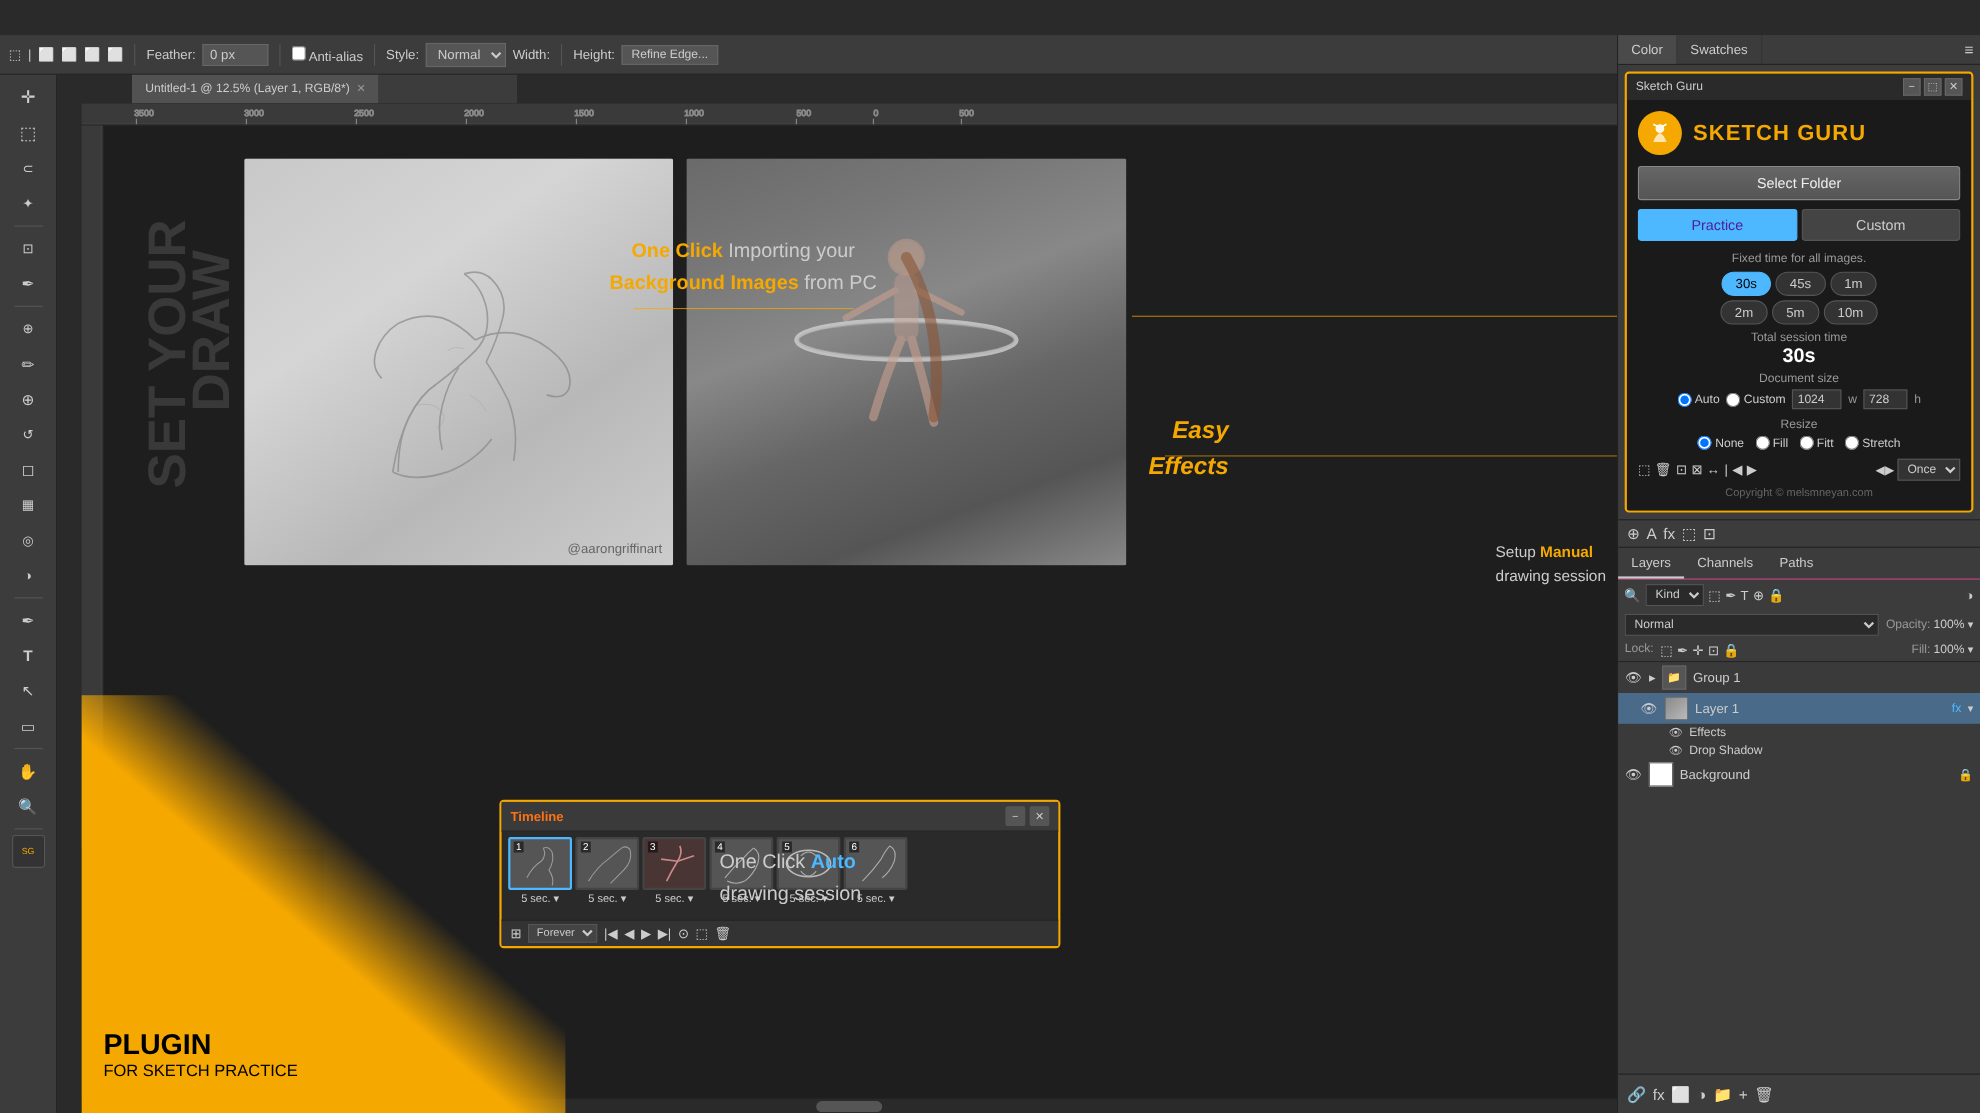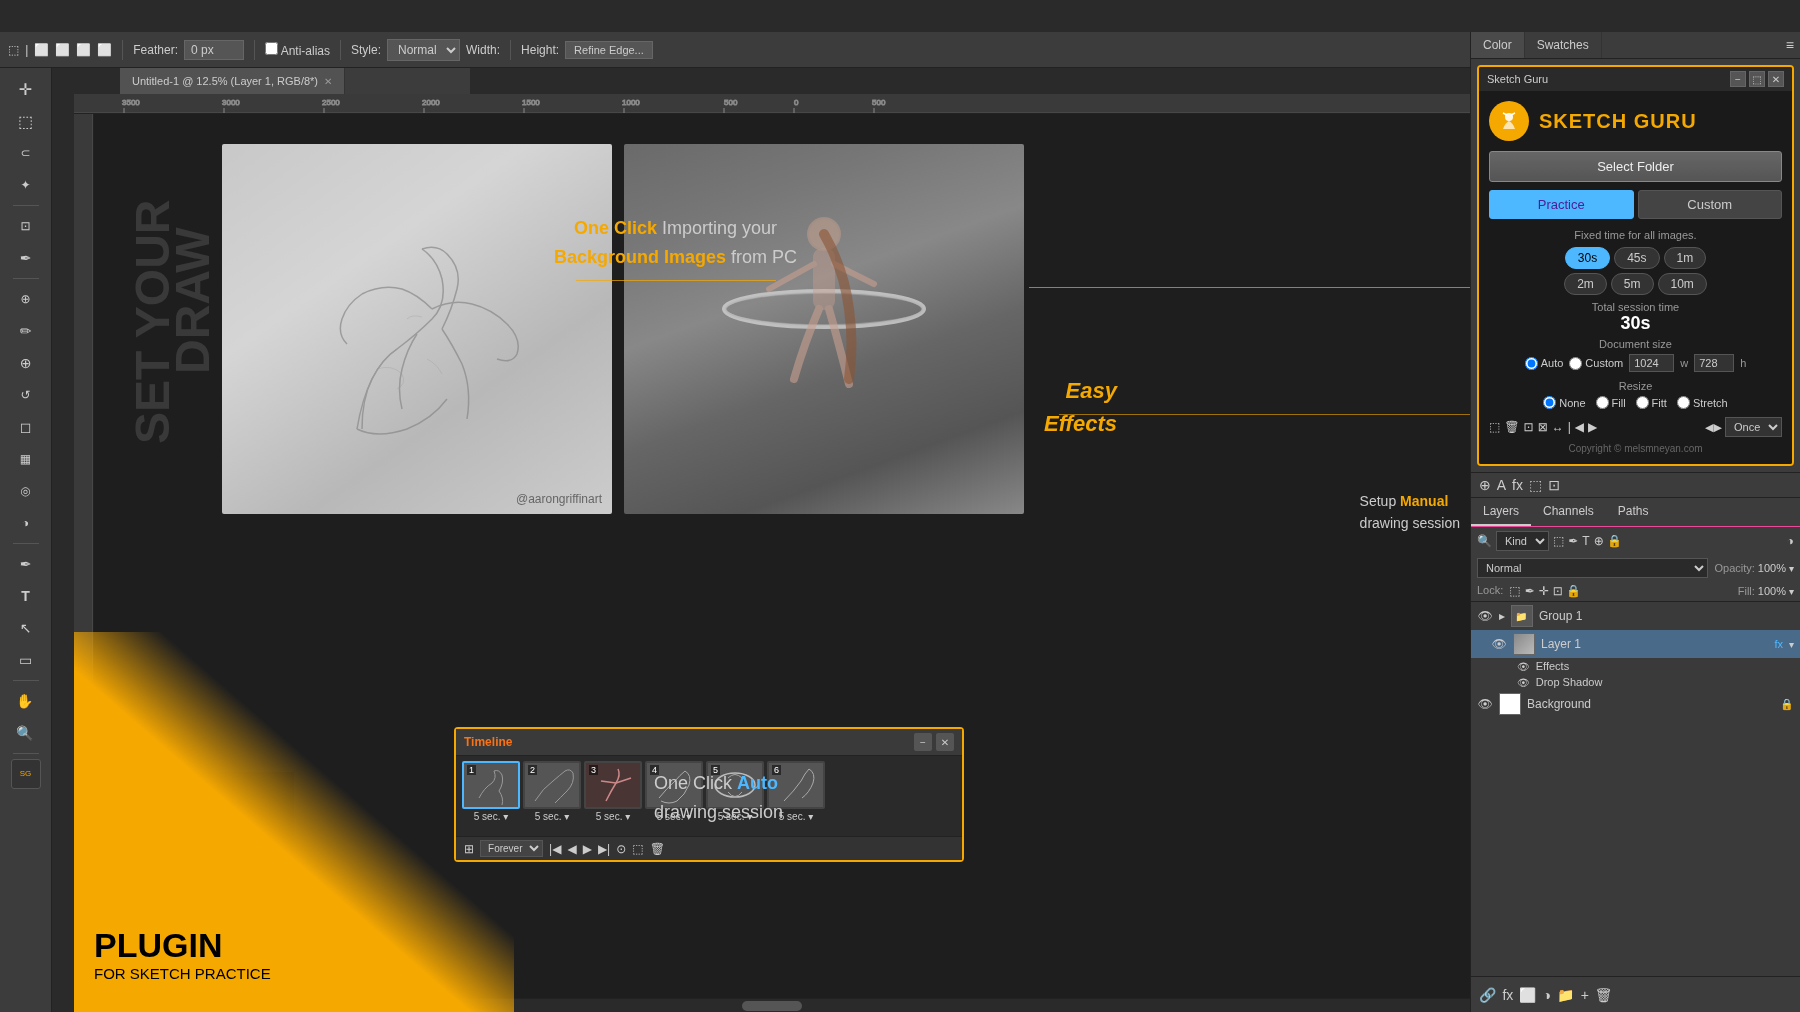--- a/index.html
+++ b/index.html
@@ -202,21 +202,21 @@
       <span style="font-size:8px;color:#f5a800;text-align:center;line-height:1.1;">SG</span>
     </div>
   </div>
 
   <div class="canvas-area" style="overflow:hidden; position:absolute; top:94px; left:74px; right:330px; bottom:0;">
 
     <div style="position:absolute; bottom:0; left:0; width:440px; height:380px; background: linear-gradient(to top right, #f5a800 0%, #f5a800 45%, transparent 60%); z-index:2; pointer-events:none;"></div>
     <div style="position:absolute; bottom:0; left:0; width:220px; height:240px; background:#1a1a1a; z-index:1;"></div>
 
     <div class="ps-logo-area" style="position:absolute; bottom:30px; left:20px; z-index:10;">
-      <div class="plugin-label" style="color:#000;font-size:34px;font-weight:900;margin-top:8px;">PLUGIN</div>
+      <div class="plugin-label" style="color:#000;font-size:26px;font-weight:900;margin-top:8px;">PLUGIN</div>
       <div class="plugin-sub" style="color:#000;font-size:15px;">FOR SKETCH PRACTICE</div>
     </div>
 
     <div style="position:absolute; left:55px; top:100px; z-index:5; pointer-events:none;">
       <div style="color:rgba(255,255,255,0.12); font-size:48px; font-weight:900; line-height:1; writing-mode:vertical-rl; transform:rotate(180deg); white-space:nowrap; height:250px;">SET YOUR</div>
     </div>
     <div style="position:absolute; left:95px; top:100px; z-index:5; pointer-events:none;">
       <div style="color:rgba(255,255,255,0.12); font-size:48px; font-weight:900; line-height:1; writing-mode:vertical-rl; transform:rotate(180deg); white-space:nowrap; height:180px;">DRAW</div>
     </div>
 

